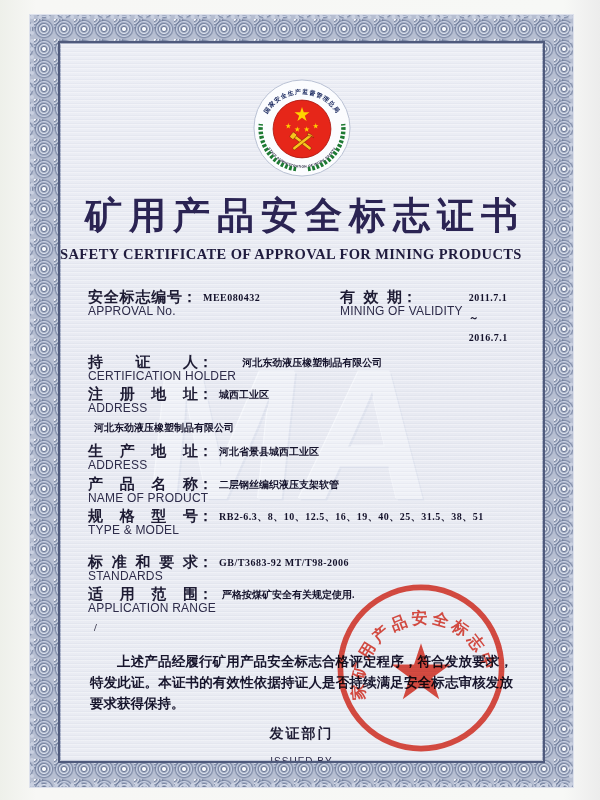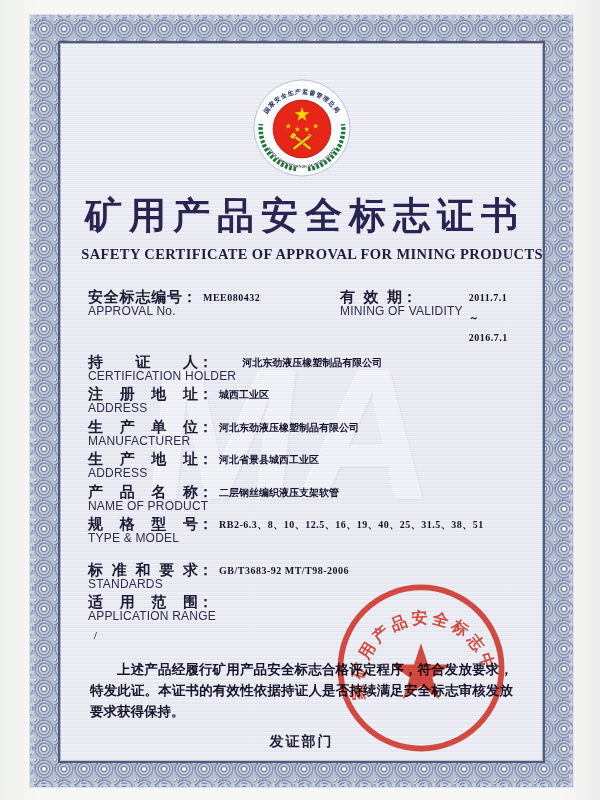--- a/index.html
+++ b/index.html
@@ -26,21 +26,21 @@
   
   .big-wm{position:absolute;left:50%;top:300px;transform:translateX(-54%) skewX(-6deg);
     font-family:"Liberation Sans",sans-serif;font-weight:900;font-size:185px;line-height:1;
     color:#f0f2f8;text-shadow:2px 2px 0 #dfe3ee,-1px -1px 0 #f8fafd;opacity:.9;pointer-events:none;}
   .inner{position:relative;z-index:2;height:100%;}
   
   .emblem{display:block;margin:36px auto 0;width:98px;height:98px;}
   
   .title-zh{margin:14px 0 0;text-align:center;font-size:37px;font-weight:bold;color:#2b2453;
     letter-spacing:7px;padding-left:7px;}
-  .title-en{margin:5px 0 0;text-align:right;font-size:14.5px;font-weight:bold;color:#201c3e;letter-spacing:.4px;}
+  .title-en{margin:5px 0 0;text-align:left;font-size:14.5px;font-weight:bold;color:#201c3e;letter-spacing:.4px;}
   
   .fields{margin:25px 26px 0 28px;color:#1d1b33;}
   .row{display:flex;align-items:flex-start;margin-bottom:4.5px;}
   .pair{display:flex;align-items:flex-start;}
   .lab{flex:none;}
   .lz{display:inline-block;width:110px;text-align:justify;text-align-last:justify;text-justify:inter-character;
     font-size:15px;font-weight:bold;vertical-align:top;}
   .lz.w94{width:94px;}
   .lz.w62{width:62px;}
   .colon{font-size:15px;font-weight:bold;}
@@ -150,24 +150,20 @@
 
           <div class="row">
             <div class="lab">
               <span class="lz">注册地址</span><span class="colon">：</span>
               <div class="le">ADDRESS</div>
             </div>
             <div class="val">城西工业区</div>
           </div>
 
           <div class="row">
-            <div class="lab">
-              <span class="lz">生产单位</span><span class="colon">：</span>
-              <div class="le">MANUFACTURER</div>
-            </div>
             <div class="val">河北东劲液压橡塑制品有限公司</div>
           </div>
 
           <div class="row">
             <div class="lab">
               <span class="lz">生产地址</span><span class="colon">：</span>
               <div class="le">ADDRESS</div>
             </div>
             <div class="val">河北省景县城西工业区</div>
           </div>
@@ -196,20 +192,21 @@
               <div class="le">STANDARDS</div>
             </div>
             <div class="val num">GB/T3683-92 MT/T98-2006</div>
           </div>
 
           <div class="row">
             <div class="lab">
               <span class="lz">适用范围</span><span class="colon">：</span>
               <div class="le">APPLICATION RANGE</div>
             </div>
+            <div class="val">严格按煤矿安全有关规定使用.</div>
           </div>
 
           <div class="row">
             <div class="val">/</div>
           </div>
         </div>
 
         <p class="statement">上述产品经履行矿用产品安全标志合格评定程序，符合发放要求，特发此证。本证书的有效性依据持证人是否持续满足安全标志审核发放要求获得保持。</p>
 
         <div class="issuer">

